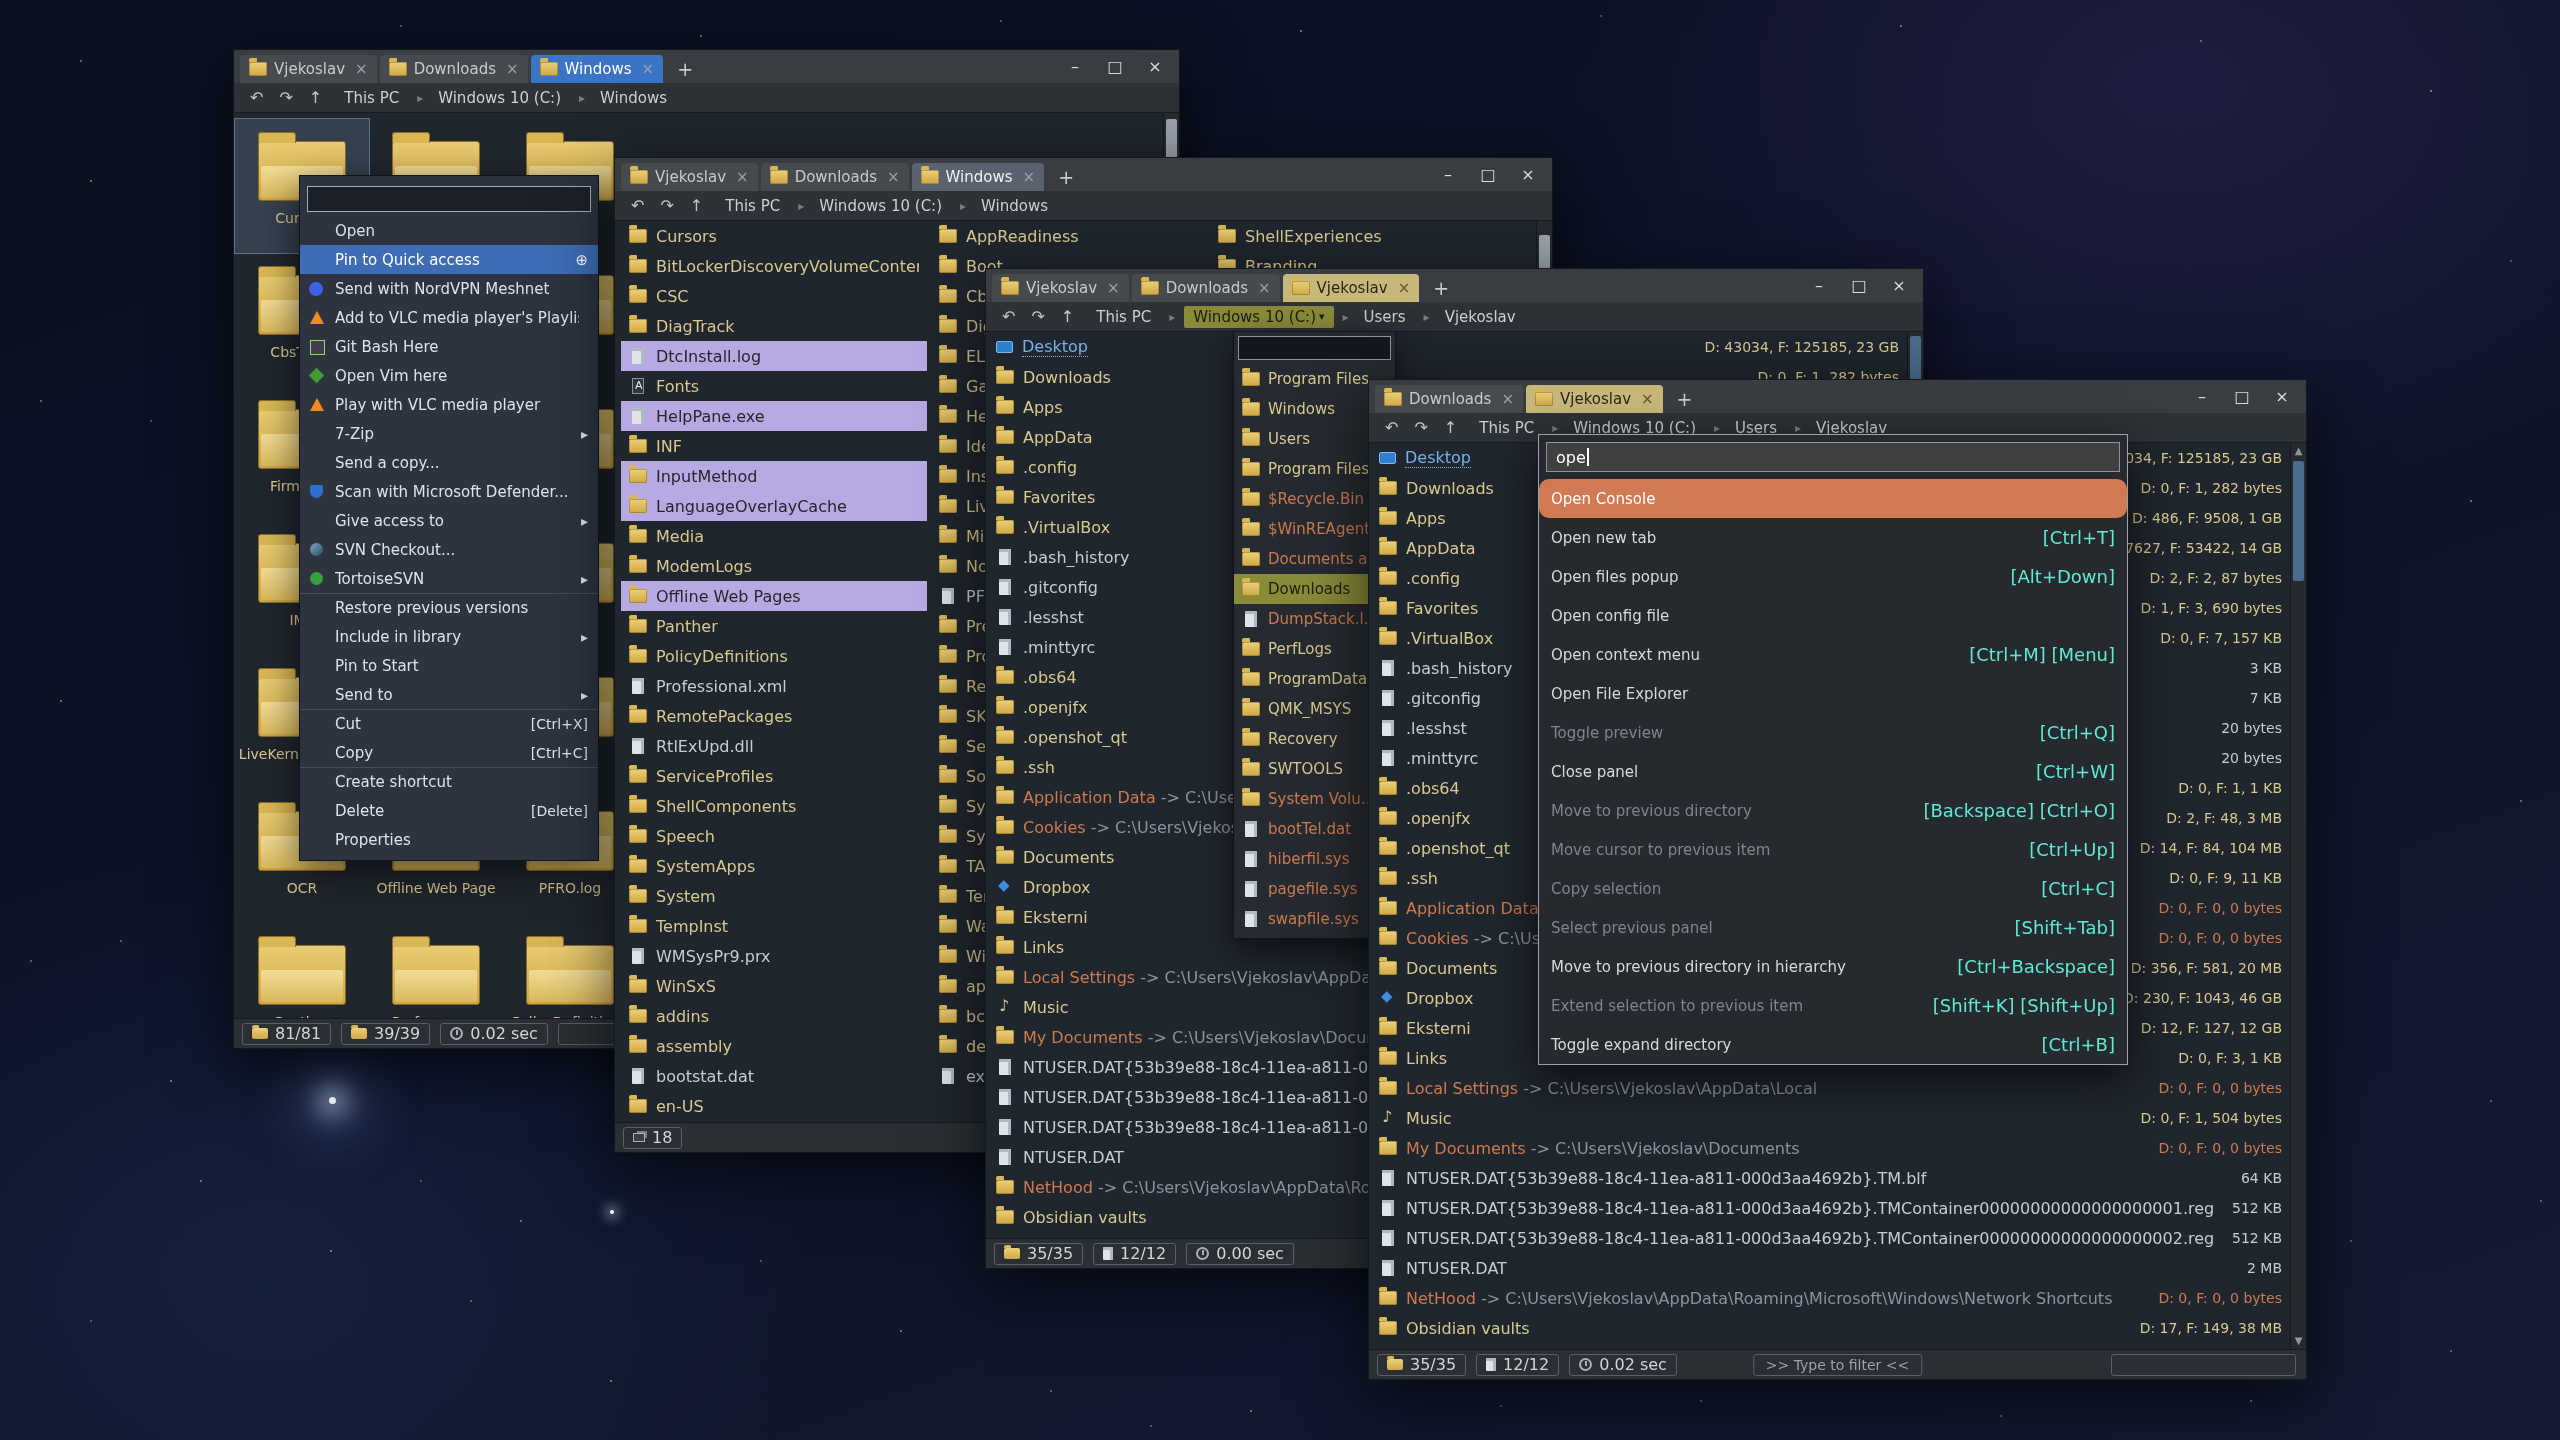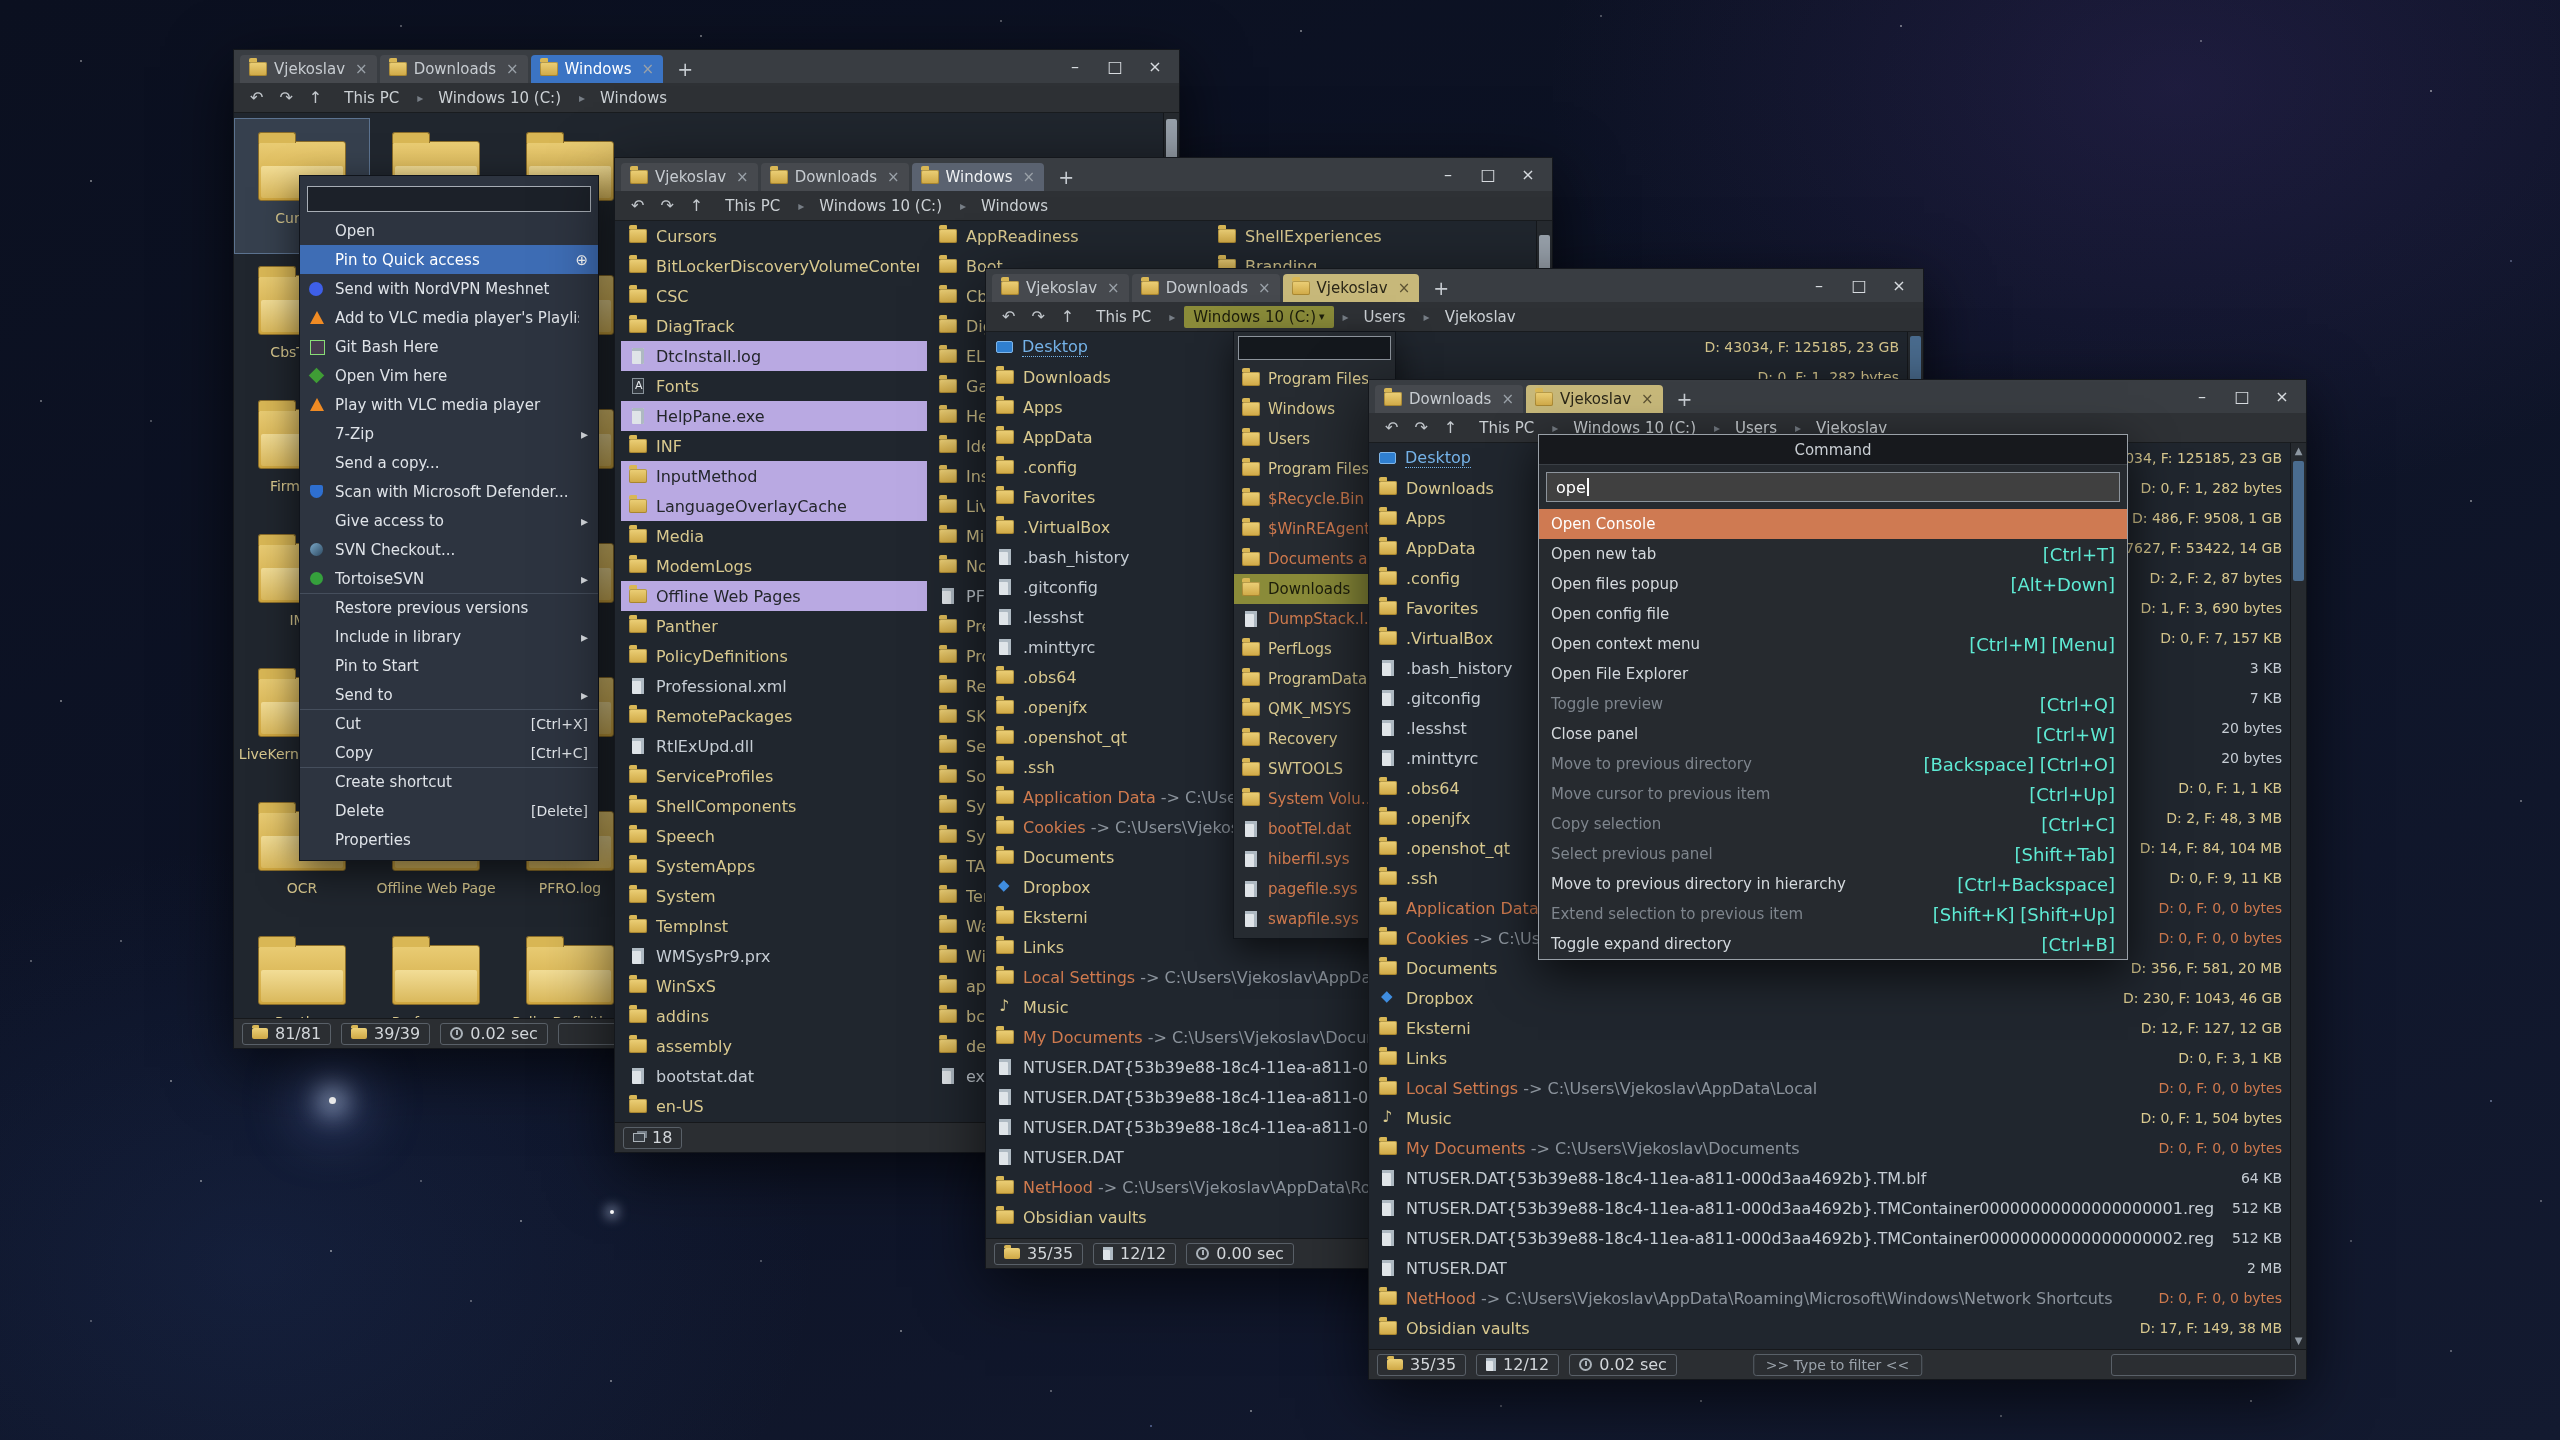--- a/index.html
+++ b/index.html
@@ -172,21 +172,21 @@
   
   #palette { position:absolute; left:169px; top:54px; width:590px; background:#262a2f;
     border:1px solid #9aa1a8; box-shadow:0 14px 44px rgba(0,0,0,.7); z-index:50; }
   .p-head { height:30px; background:#17191d; color:#c9ced3; font-size:15px; display:flex;
     align-items:center; justify-content:center; border-bottom:1px solid #3a3f45; }
   .p-input { margin:7px; height:30px; background:#404040; border:1px solid #8d949c; color:#fff;
     font-size:16px; display:flex; align-items:center; padding:0 9px; }
   .p-caret { display:inline-block; width:2px; height:18px; background:#fff; margin-left:1px;
     animation:blink 1s steps(1) infinite; }
   @keyframes blink { 50% { opacity:0; } }
-  .p-row { height:30px; display:flex; align-items:center; padding:0 12px; font-size:15px; color:#d5dade; }
+  .p-row { height:39px; display:flex; align-items:center; padding:0 12px; font-size:15px; color:#d5dade;border-radius:10px; }
   .p-row.hl { background:#cf7a52; color:#fff; }
   .p-row.dim { color:#7e858d; }
   .p-sc { margin-left:auto; color:#5eead4; font-size:18px; white-space:nowrap; }
   .p-row.hl .p-sc { color:#f4d9cc; }
 
   
   #crumb-dropdown { position:absolute; left:1233px; top:331px; width:163px; background:#262b31;
     border:1px solid #10141a; box-shadow:0 12px 32px rgba(0,0,0,.6); padding-bottom:4px; z-index:35; }
   .dd-input { margin:4px; height:24px; border:1px solid #8d949c; background:#14181d; }
   .dd-row { height:30px; display:flex; align-items:center; gap:8px; padding:0 8px; font-size:15px; color:#d9c98f; }
@@ -1556,21 +1556,20 @@
         <span class="seg">
           <span class="sic clock"></span>
           <span>0.02 sec</span>
         </span>
       </div>
     <div class="d-filter">&gt;&gt; Type to filter &lt;&lt;</div>
     <div class="d-right"></div>
   </div>
 
   <div id="palette">
-    <div class="p-head">Command</div>
     <div class="p-input">
         <span>ope</span>
         <span class="p-caret"></span>
       </div>
     <div>
 
         <div class="p-row hl">
           <span class="p-lab">Open Console</span>
           <span class="p-sc"></span>
         </div>

